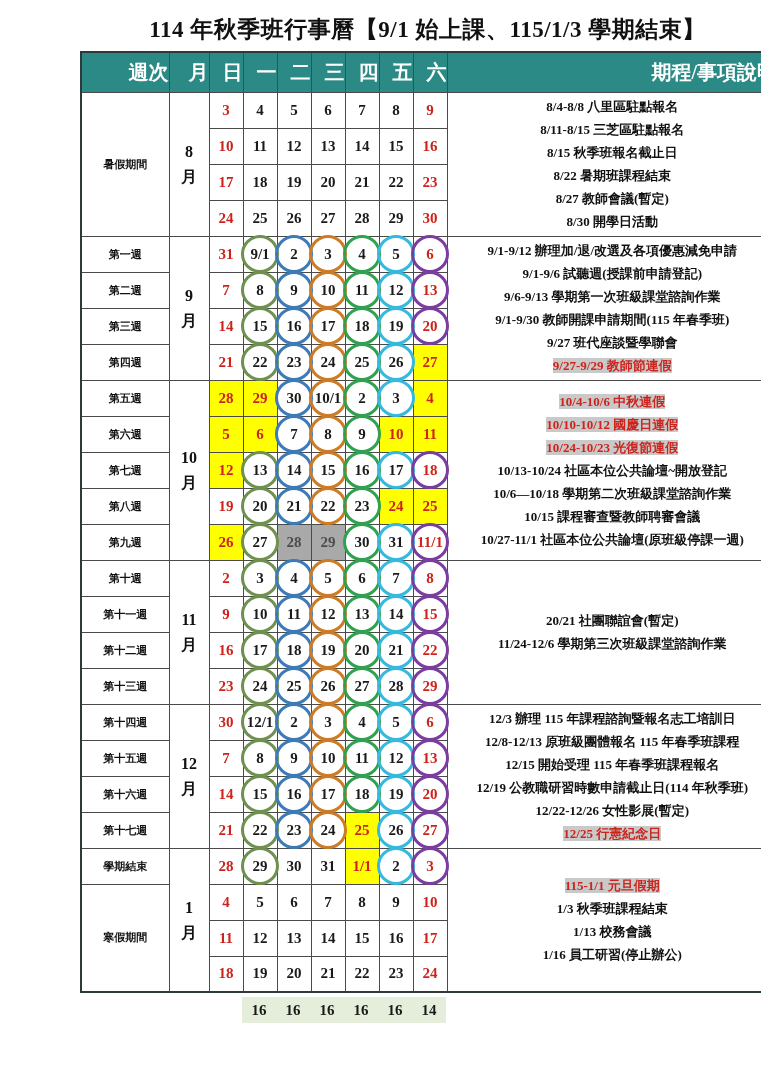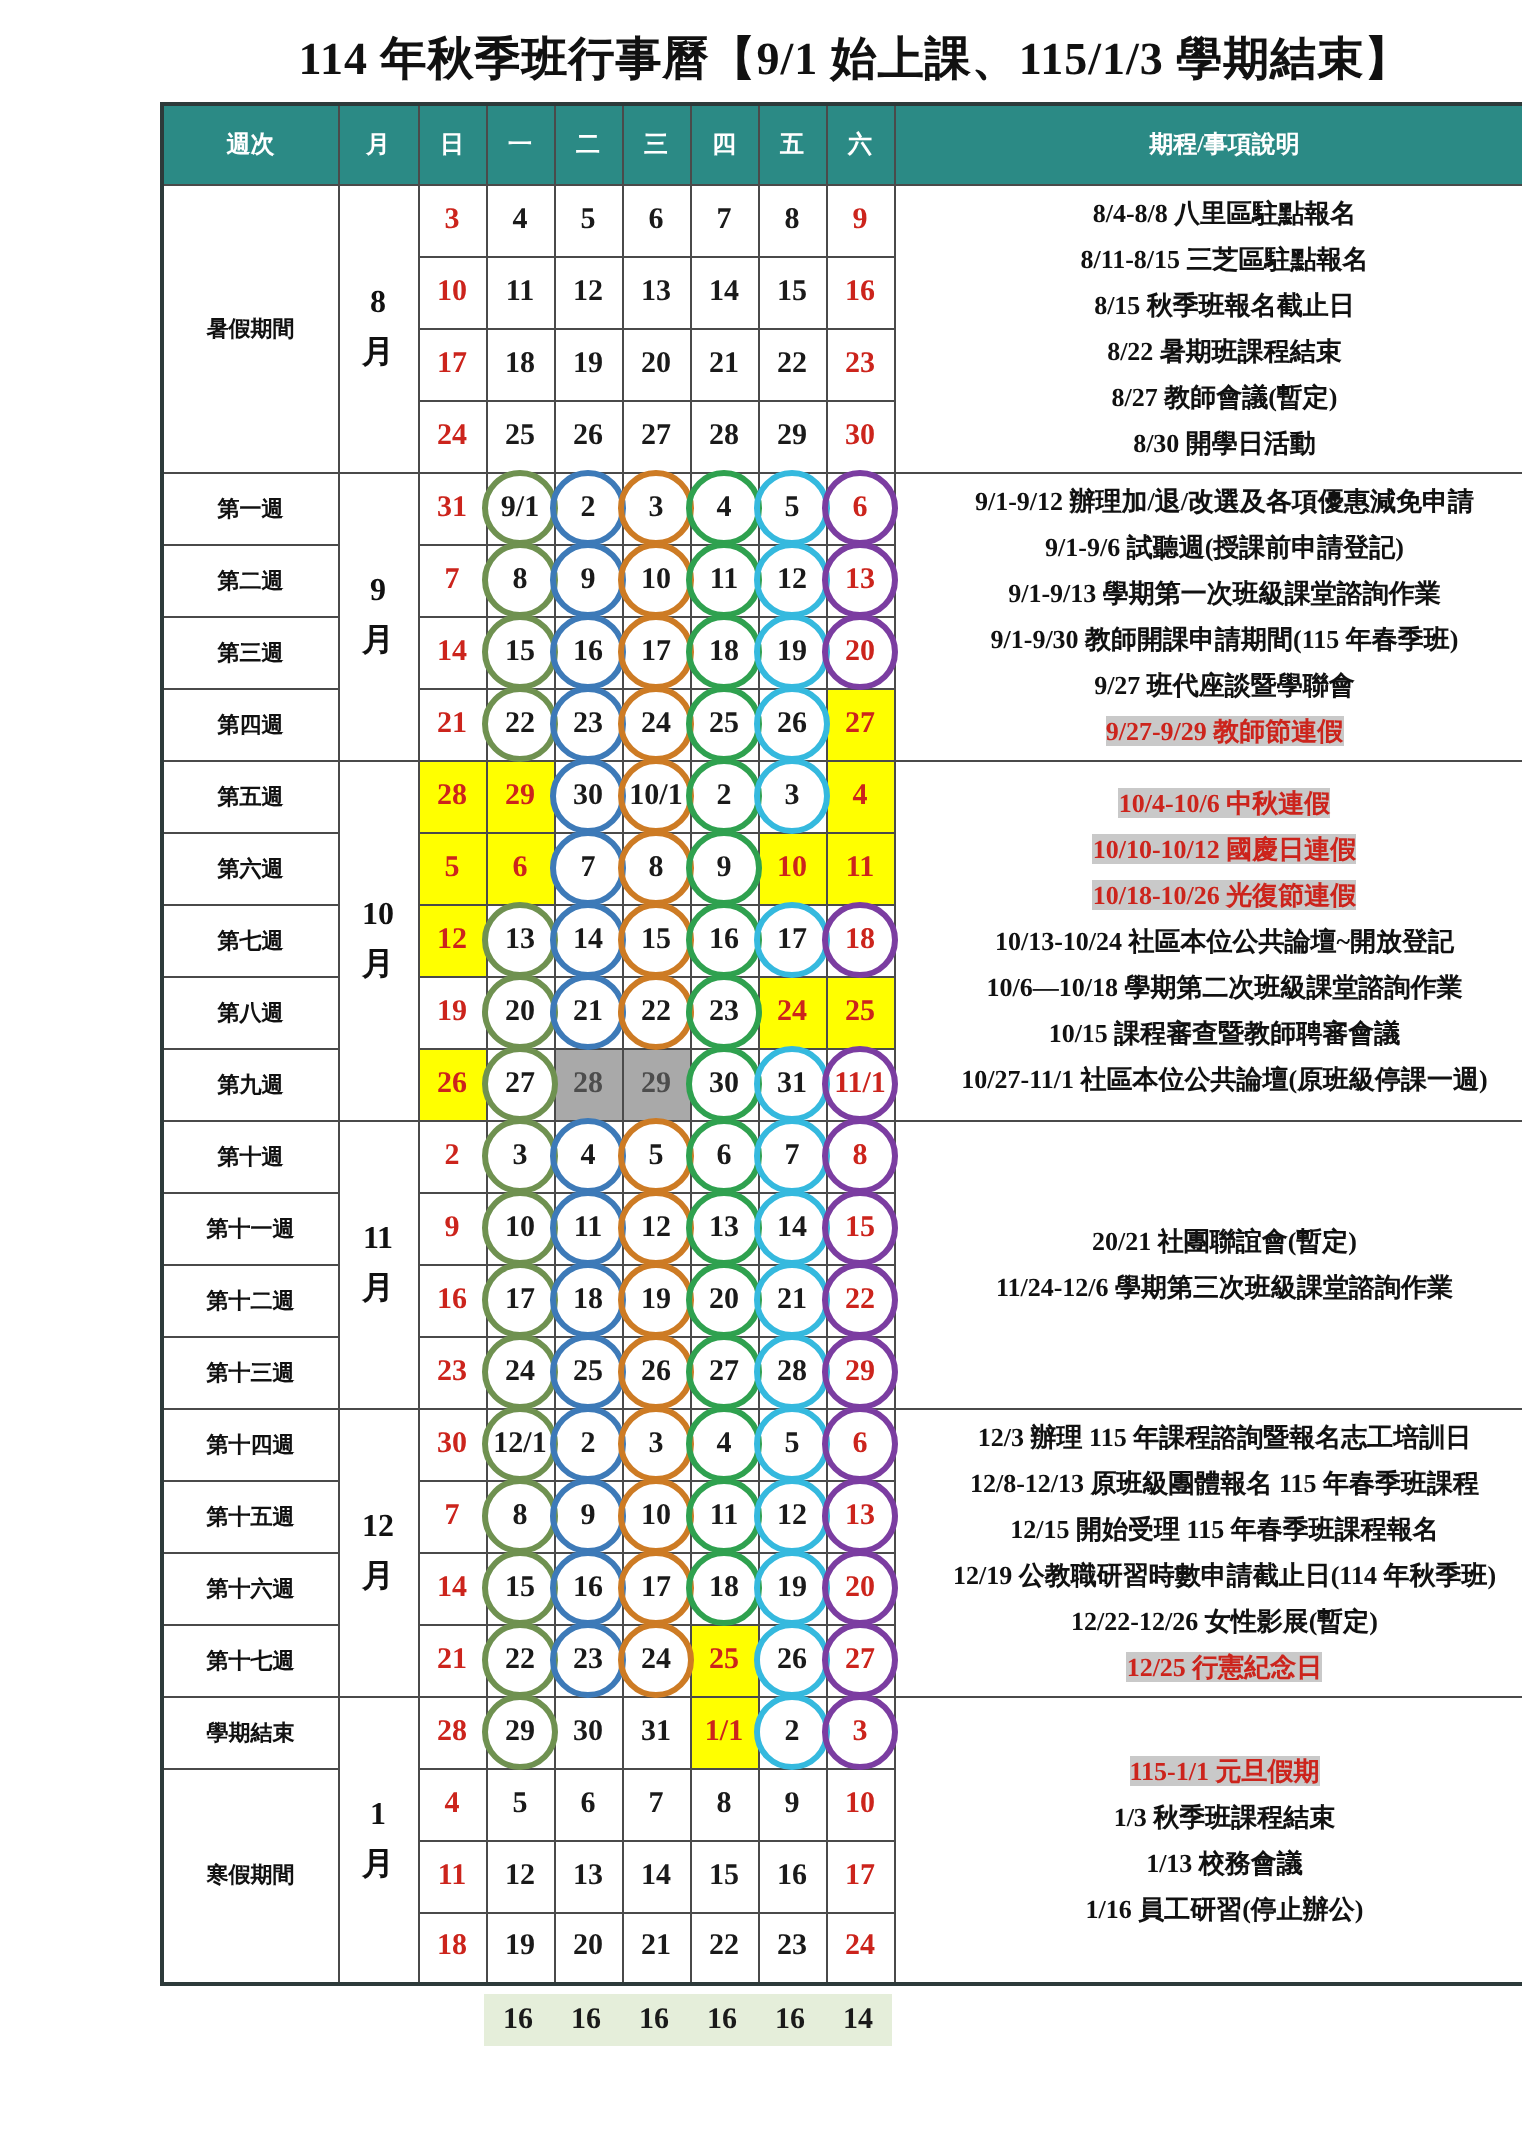--- a/index.html
+++ b/index.html
@@ -6,21 +6,21 @@
   .page{width:761px;height:1076px;background:#ffffff;position:relative;overflow:hidden;
         font-family:"Liberation Serif","DejaVu Serif",serif;padding-left:47px;}
   .title{margin:14px 0 6px 0;text-align:center;font-size:23px;font-weight:bold;
          letter-spacing:0.5px;color:#111;}
   table.cal{border-collapse:collapse;table-layout:fixed;margin-left:33px;width:697px;
             border:2px solid var(--border-dark);}
   table.cal th,table.cal td{border:1px solid var(--border);padding:0;text-align:center;
             vertical-align:middle;}
   tr.head-row{height:40px;}
   tr.head-row th{background:var(--header-bg);color:var(--header-text);
-            font-size:12px;font-weight:bold;}
+            font-size:20px;font-weight:bold;text-align:right;}
   tr.day-row{height:36px;}
   td.wk{font-size:11px;font-weight:bold;color:#111;}
   td.mo div{line-height:25px;font-size:16px;font-weight:bold;color:#111;}
   td.day{position:relative;font-size:15px;font-weight:bold;color:#1a1a1a;overflow:visible;}
   td.day.rt{color:var(--red);}
   td.day.by{background:var(--yellow);}
   td.day.bg{background:var(--gray-bg);color:var(--gray-text);}
   .circle{position:absolute;width:38px;height:38px;box-sizing:border-box;border:3px solid;
           border-radius:50%;left:50%;top:50%;transform:translate(-50%,-50%);
           pointer-events:none;z-index:2;}
@@ -126,21 +126,21 @@
           <td class="day rt">31</td>
           <td class="day">9/1<span class="circle" style="border-color: rgb(111, 145, 80);"></span></td>
           <td class="day">2<span class="circle" style="border-color: rgb(61, 122, 184);"></span></td>
           <td class="day">3<span class="circle" style="border-color: rgb(205, 123, 36);"></span></td>
           <td class="day">4<span class="circle" style="border-color: rgb(47, 161, 79);"></span></td>
           <td class="day">5<span class="circle" style="border-color: rgb(53, 185, 222);"></span></td>
           <td class="day rt">6<span class="circle" style="border-color: rgb(123, 61, 161);"></span></td>
           <td class="notes" rowspan="4">
             <div class="nl"><span>9/1-9/12 辦理加/退/改選及各項優惠減免申請</span></div>
             <div class="nl"><span>9/1-9/6 試聽週(授課前申請登記)</span></div>
-            <div class="nl"><span>9/1-9/13 學期第一次班級課堂諮詢作業</span></div>
+            <div class="nl"><span>9/6-9/13 學期第一次班級課堂諮詢作業</span></div>
             <div class="nl"><span>9/1-9/30 教師開課申請期間(115 年春季班)</span></div>
             <div class="nl"><span>9/27 班代座談暨學聯會</span></div>
             <div class="nl hl"><span>9/27-9/29 教師節連假</span></div>
           </td>
         </tr>
         <tr class="day-row">
           <td class="wk" rowspan="1">第二週</td>
           <td class="day rt">7</td>
           <td class="day">8<span class="circle" style="border-color: rgb(111, 145, 80);"></span></td>
           <td class="day">9<span class="circle" style="border-color: rgb(61, 122, 184);"></span></td>
@@ -178,21 +178,21 @@
           <td class="day rt by">28</td>
           <td class="day rt by">29</td>
           <td class="day">30<span class="circle" style="border-color: rgb(61, 122, 184);"></span></td>
           <td class="day">10/1<span class="circle" style="border-color: rgb(205, 123, 36);"></span></td>
           <td class="day">2<span class="circle" style="border-color: rgb(47, 161, 79);"></span></td>
           <td class="day">3<span class="circle" style="border-color: rgb(53, 185, 222);"></span></td>
           <td class="day rt by">4</td>
           <td class="notes" rowspan="5">
             <div class="nl hl"><span>10/4-10/6 中秋連假</span></div>
             <div class="nl hl"><span>10/10-10/12 國慶日連假</span></div>
-            <div class="nl hl"><span>10/18-10/26 光復節連假</span></div>
+            <div class="nl hl"><span>10/24-10/23 光復節連假</span></div>
             <div class="nl"><span>10/13-10/24 社區本位公共論壇~開放登記</span></div>
             <div class="nl"><span>10/6—10/18 學期第二次班級課堂諮詢作業</span></div>
             <div class="nl"><span>10/15 課程審查暨教師聘審會議</span></div>
             <div class="nl"><span>10/27-11/1 社區本位公共論壇(原班級停課一週)</span></div>
           </td>
         </tr>
         <tr class="day-row">
           <td class="wk" rowspan="1">第六週</td>
           <td class="day rt by">5</td>
           <td class="day rt by">6</td>

